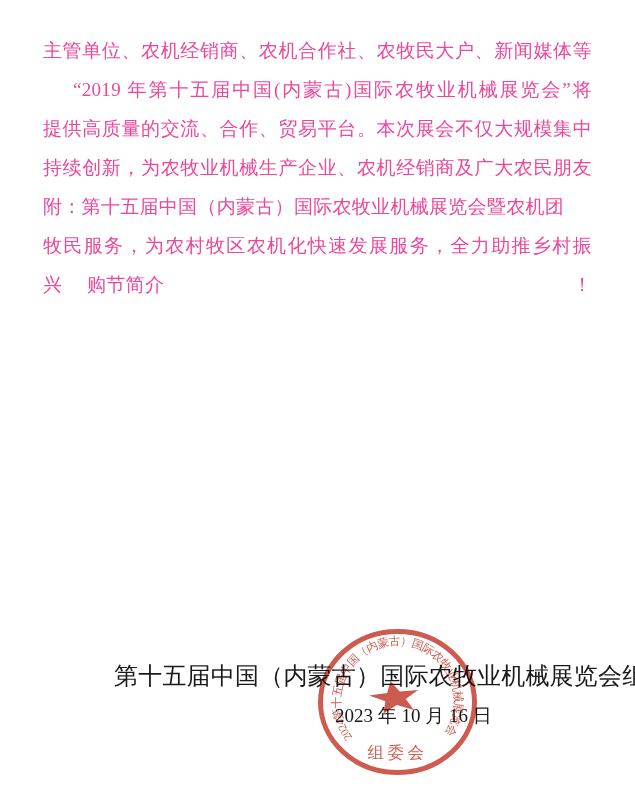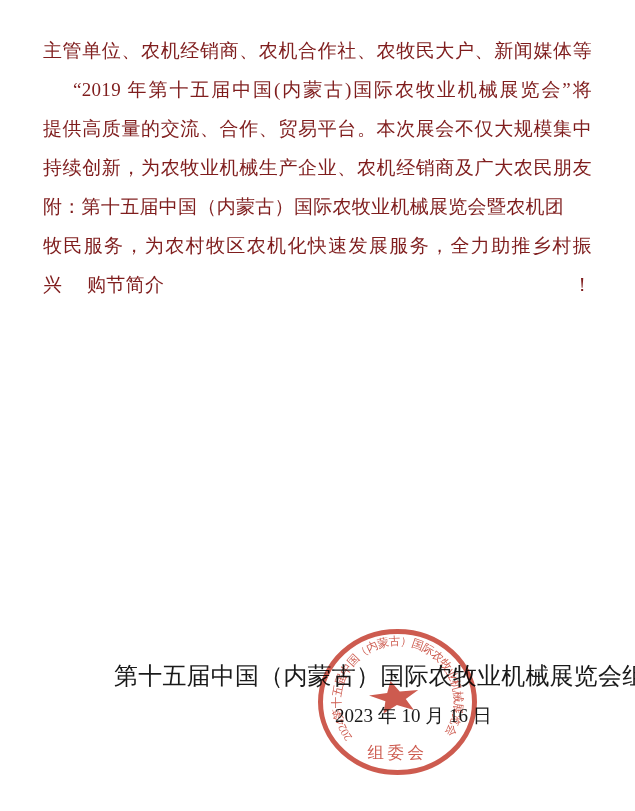--- a/index.html
+++ b/index.html
@@ -19,21 +19,21 @@
   .body-text {
     position: absolute;
     left: 43px;
     top: 31px;
     width: 549px;
   }
   .line {
     height: 39px;
     line-height: 39px;
     font-size: 19px;
-    color: #7f1d1d;
+    color: #ec4899;
     letter-spacing: 0.3px;
   }
   .just {
     text-align: justify;
     text-align-last: justify;
     text-justify: inter-character;
   }
   .indent-quote { padding-left: 30px; }
   .indent-attach { padding-left: 44px; }
   .signature-line {

